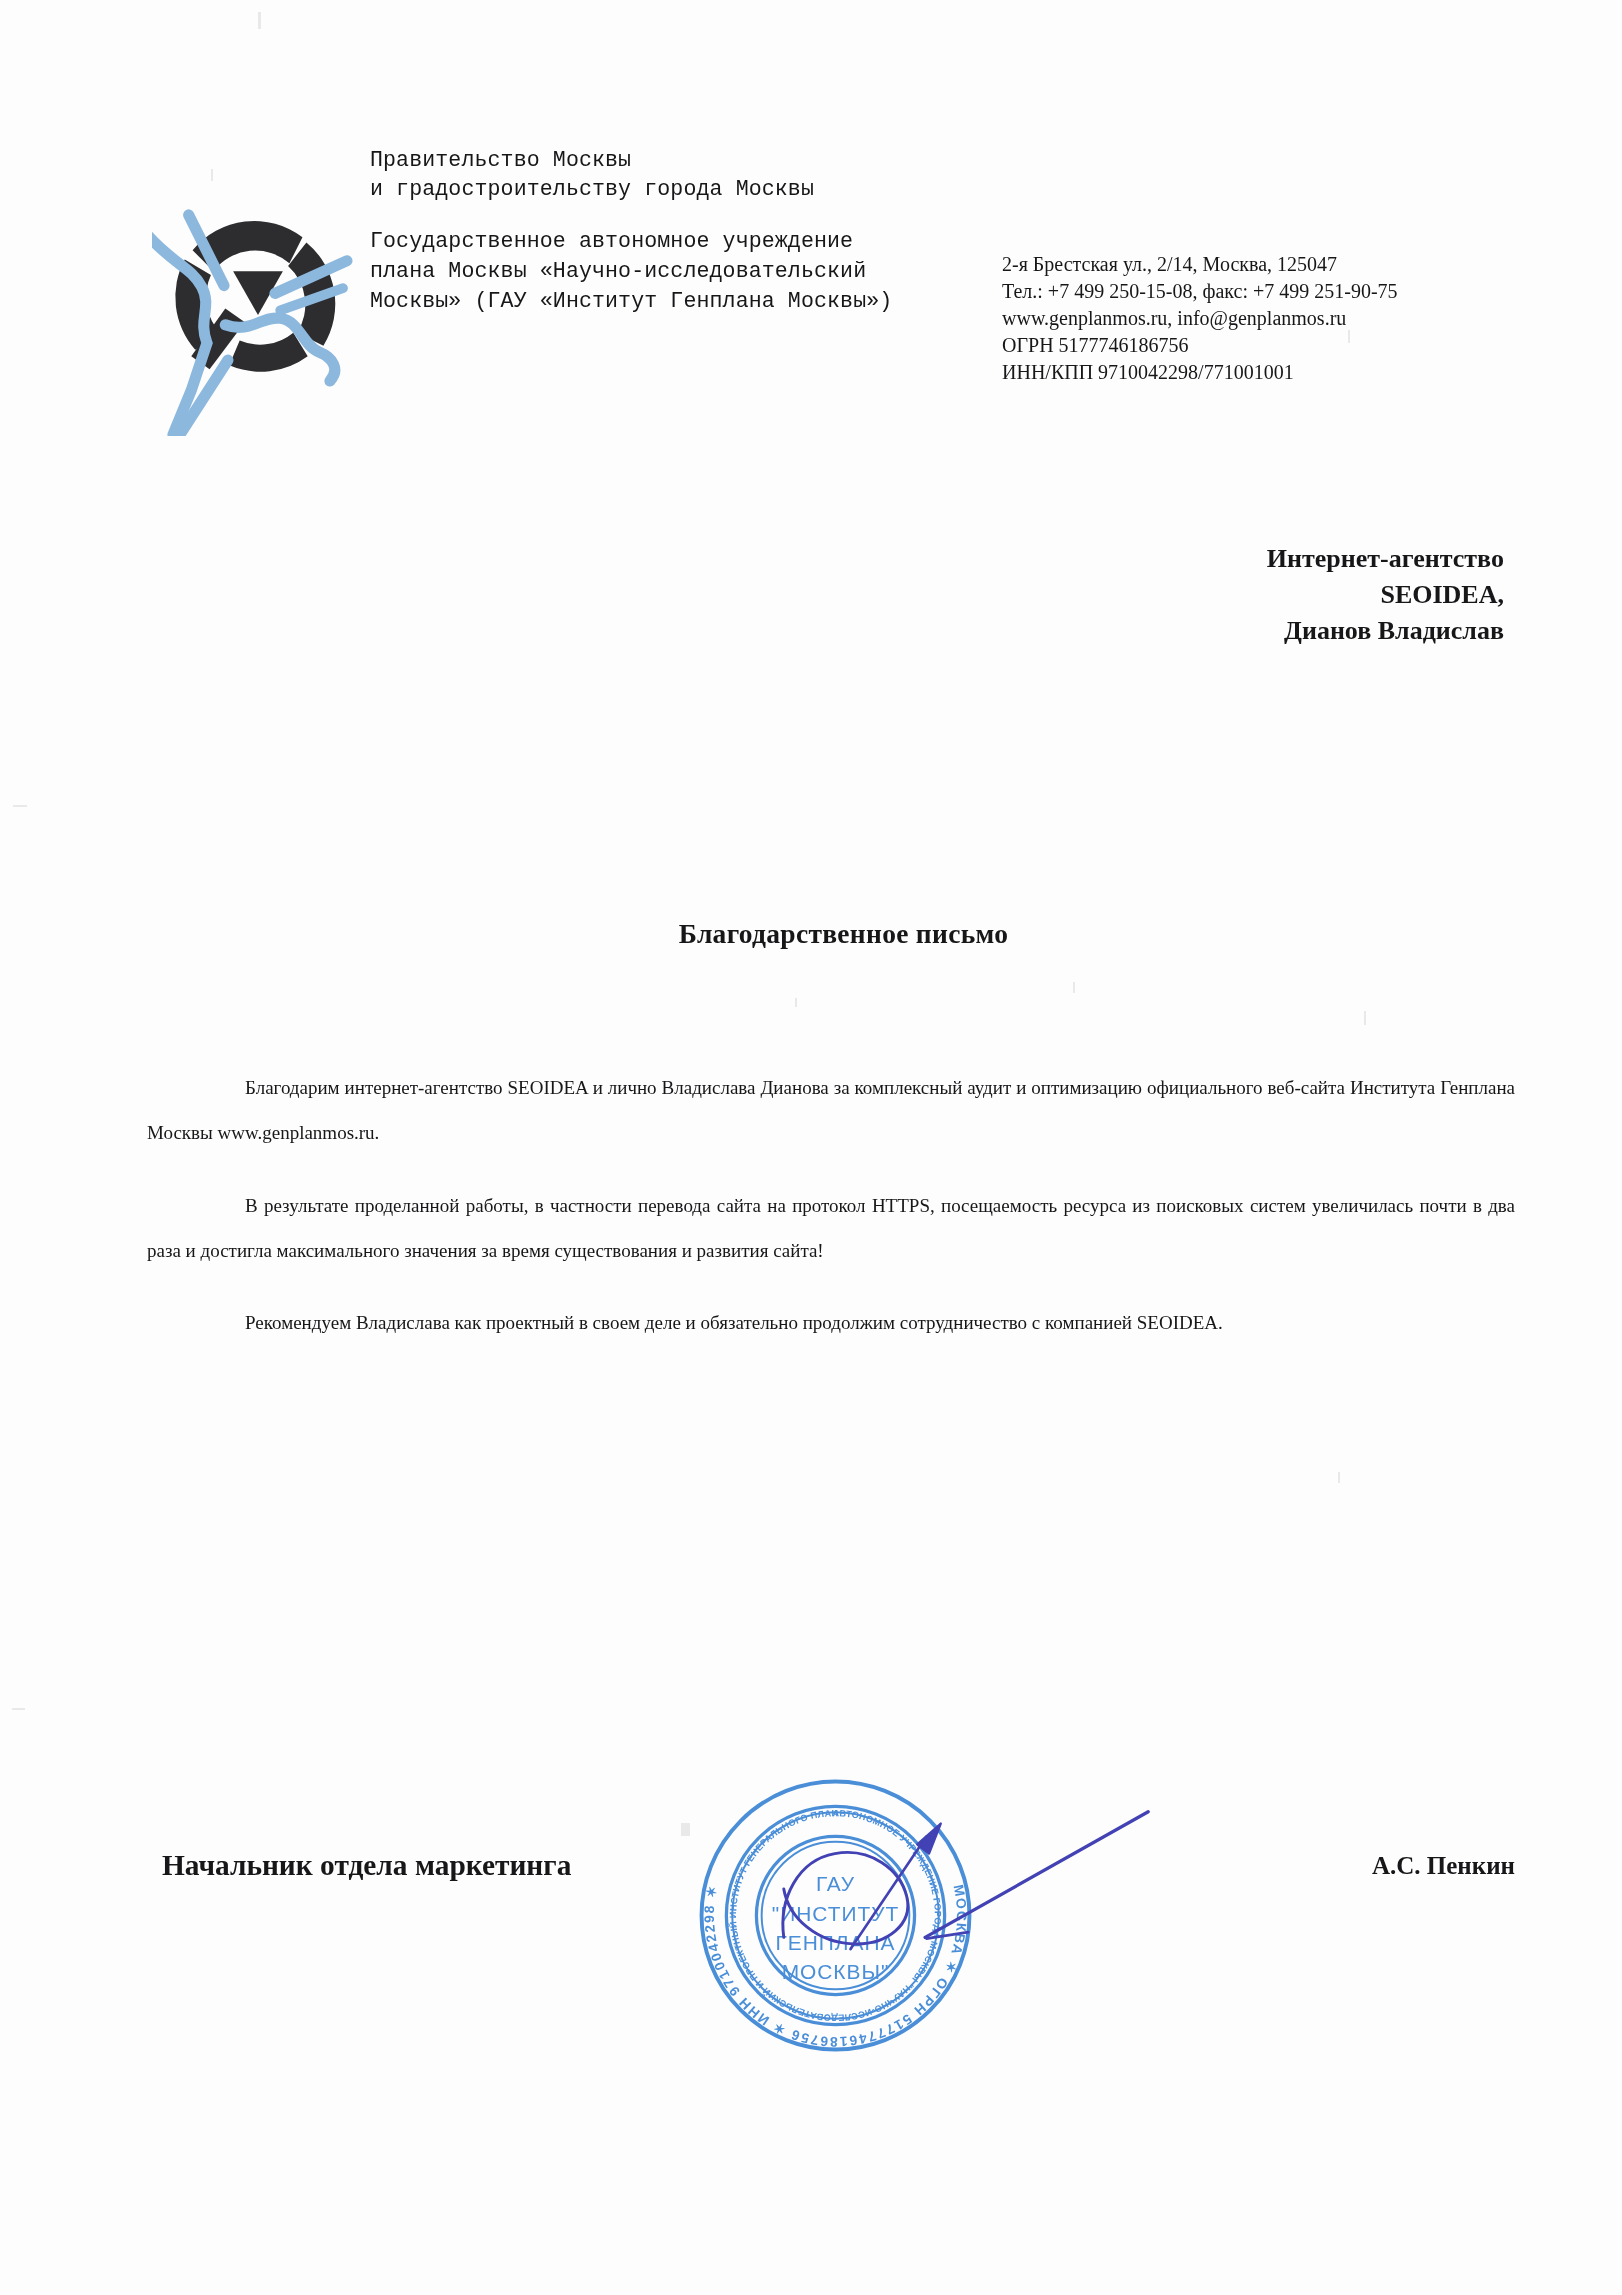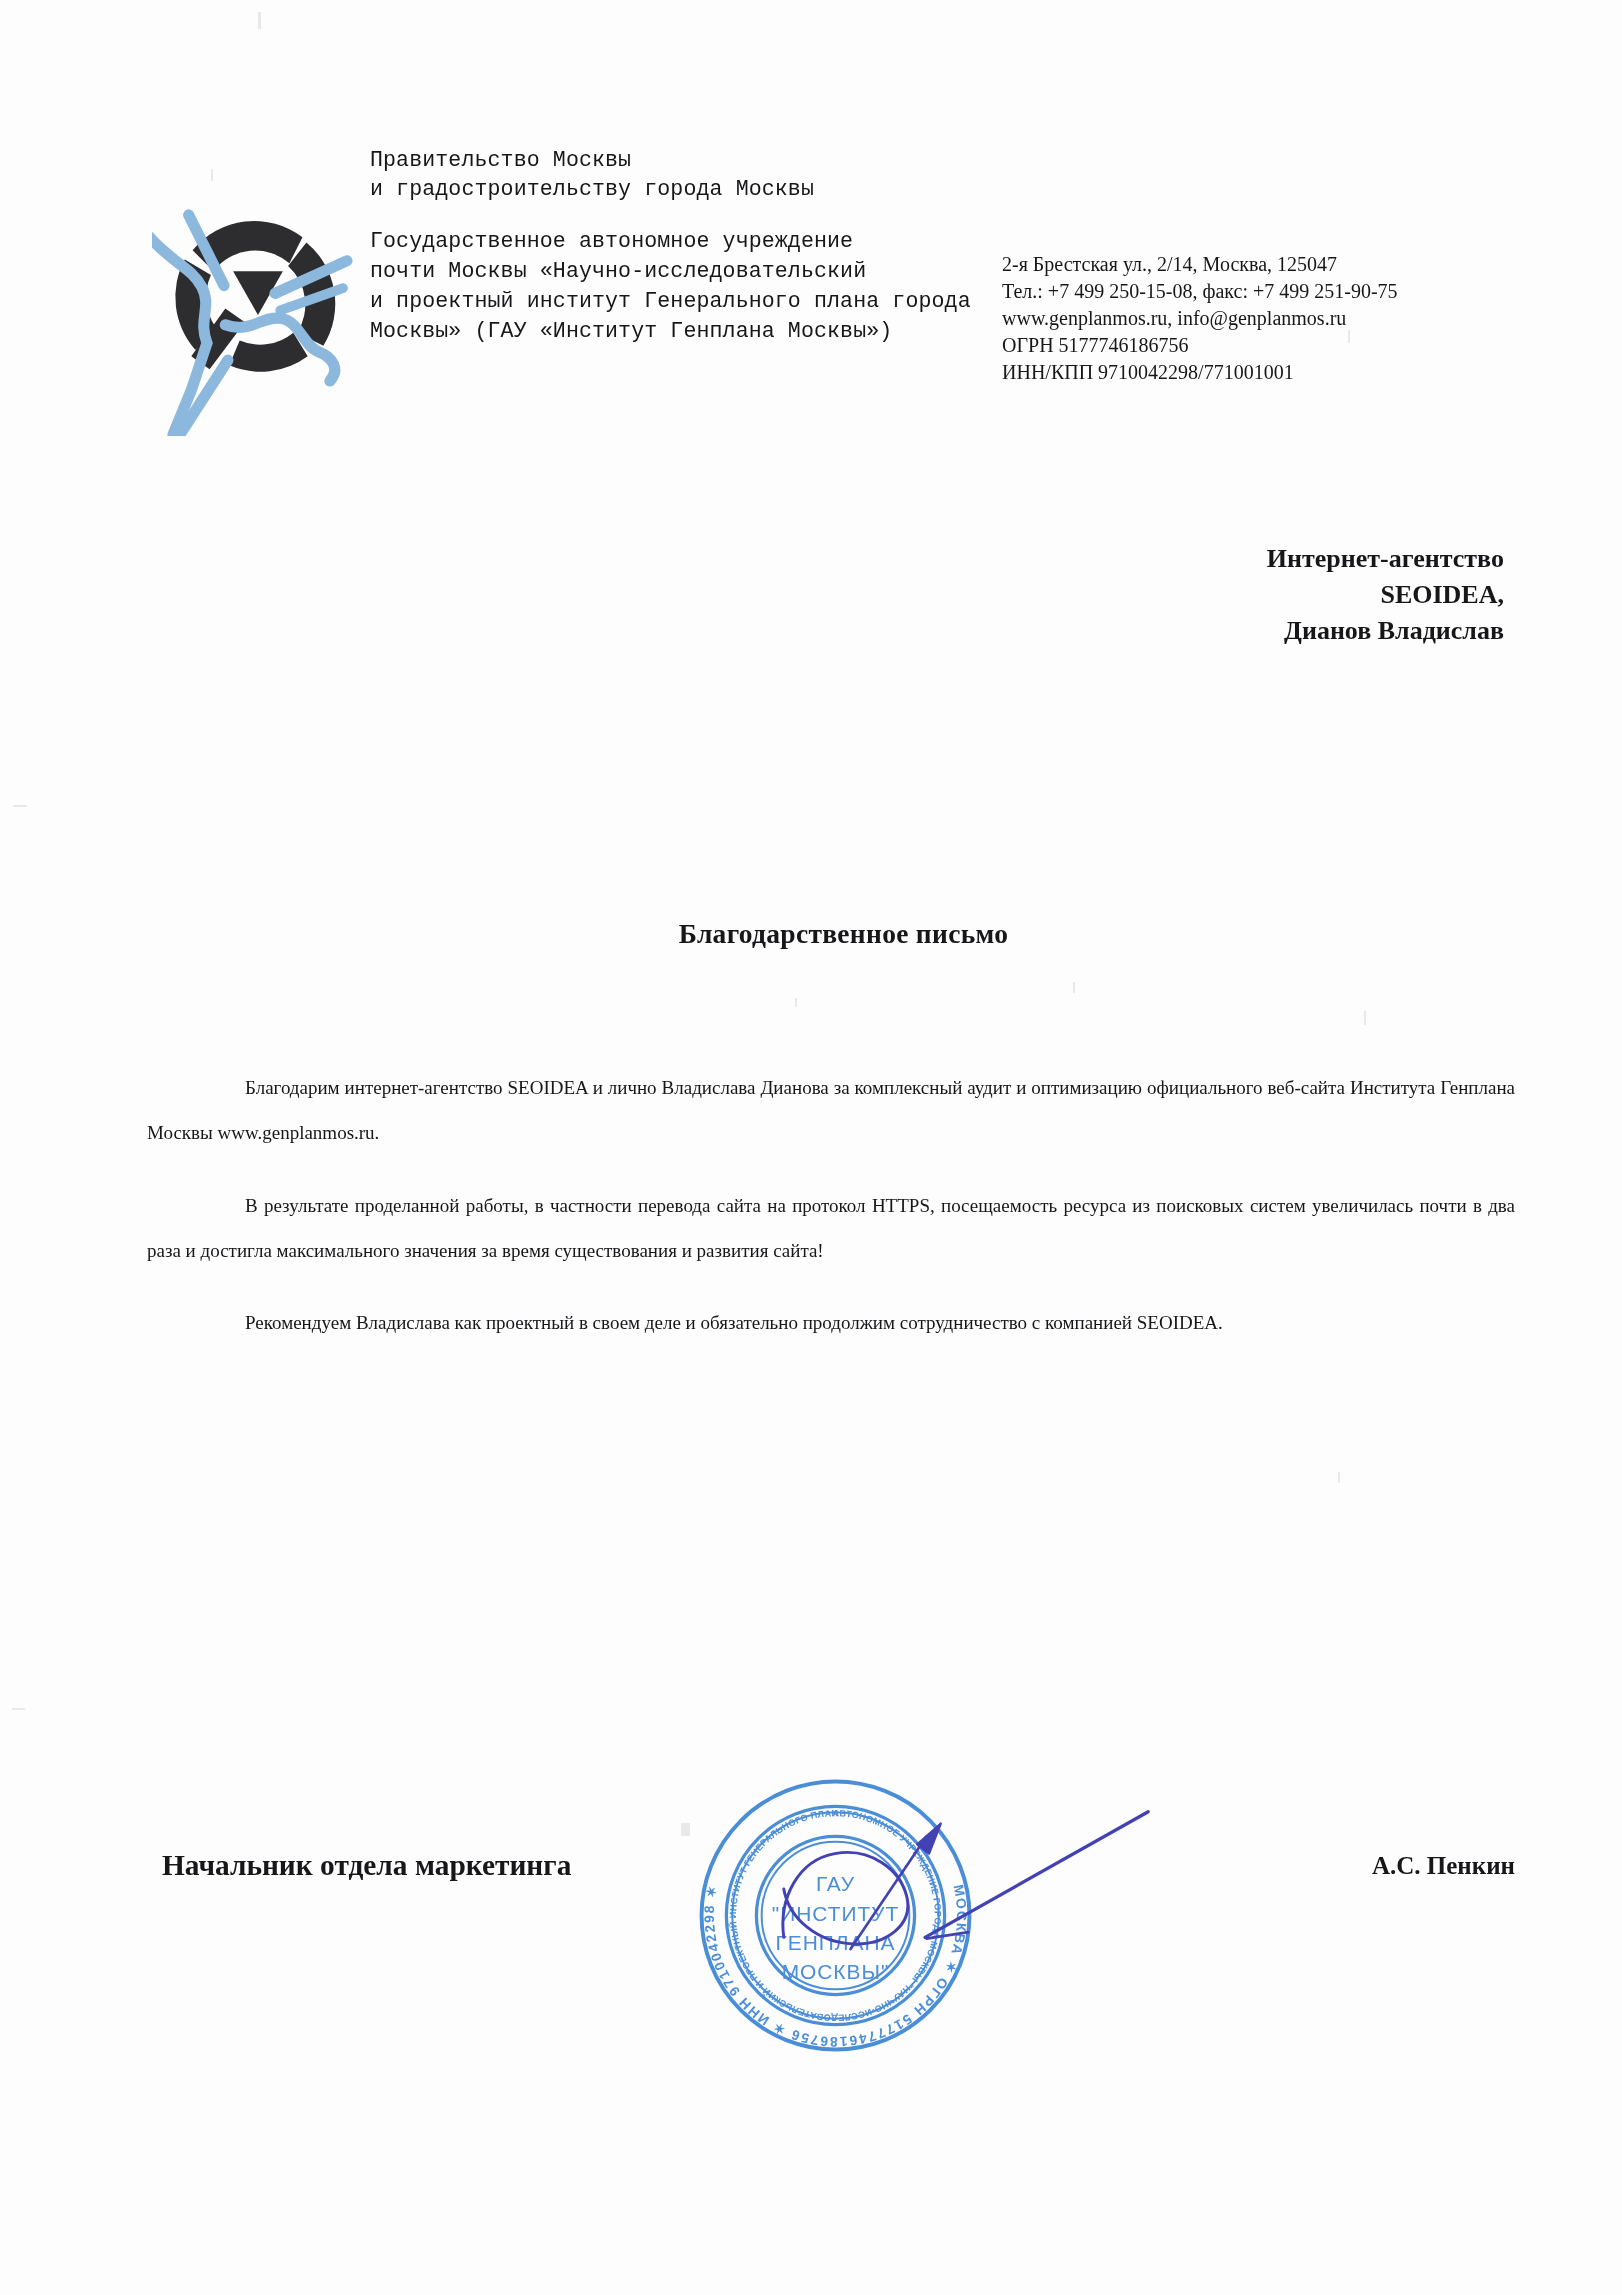--- a/index.html
+++ b/index.html
@@ -206,22 +206,21 @@
       </svg>
     </div>
 
     <div class="org-block">
       <div class="group1">
         <div class="org-line">Правительство Москвы</div>
         <div class="org-line">и градостроительству города Москвы</div>
       </div>
       <div class="group2">
         <div class="org-line">Государственное автономное учреждение</div>
-        <div class="org-line">почти Москвы «Научно-исследовательский</div>
-        <div class="org-line">и проектный институт Генерального плана города</div>
+        <div class="org-line">плана Москвы «Научно-исследовательский</div>
         <div class="org-line">Москвы» (ГАУ «Институт Генплана Москвы»)</div>
       </div>
     </div>
 
     <div class="contact-block">
       <div class="contact-line">2-я Брестская ул., 2/14, Москва, 125047</div>
       <div class="contact-line">Тел.: +7 499 250-15-08, факс: +7 499 251-90-75</div>
       <div class="contact-line">www.genplanmos.ru, info@genplanmos.ru</div>
       <div class="contact-line">ОГРН 5177746186756</div>
       <div class="contact-line">ИНН/КПП 9710042298/771001001</div>

